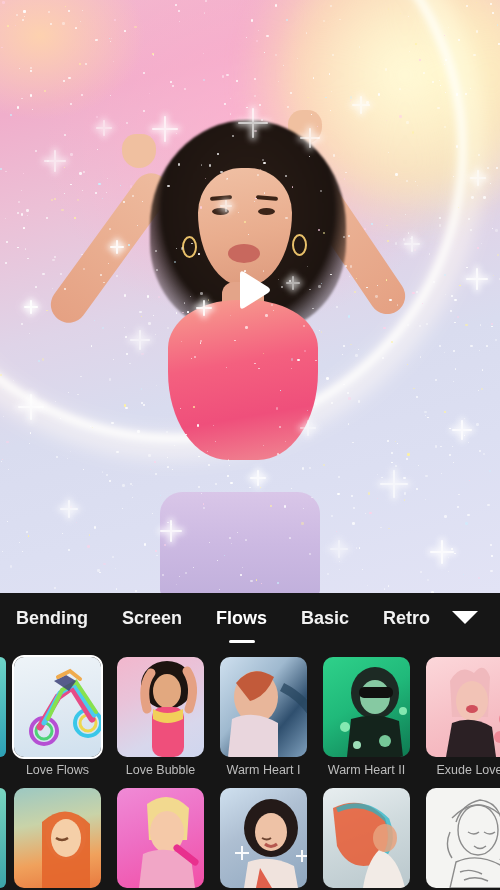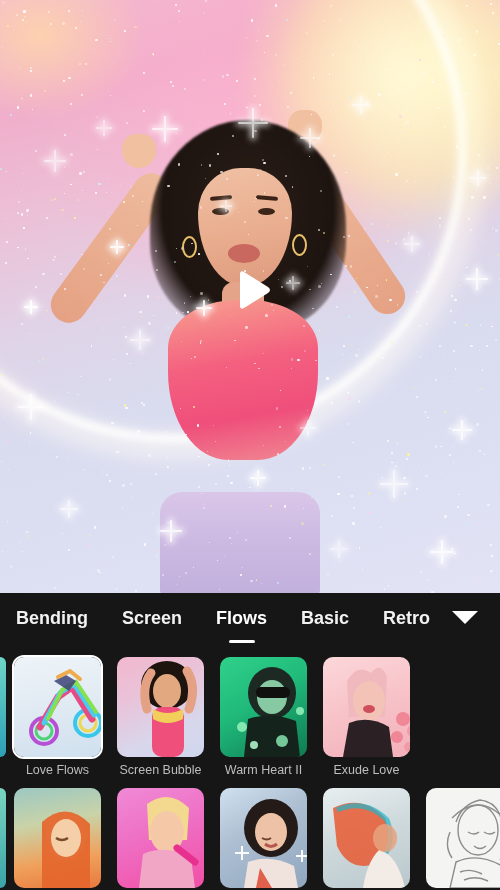--- a/index.html
+++ b/index.html
@@ -912,23 +912,37 @@
               <svg width="103" height="100" viewBox="0 0 103 100">
                 <ellipse cx="50" cy="28" rx="26" ry="24" fill="#1d1410"></ellipse>
                 <ellipse cx="50" cy="34" rx="14" ry="17" fill="#e2a87f"></ellipse>
                 <rect x="35" y="50" width="32" height="50" rx="10" fill="#ef4f7b"></rect>
                 <path d="M30 52 Q24 30 34 16" stroke="#e5a183" stroke-width="9" fill="none" stroke-linecap="round"></path>
                 <path d="M72 52 Q80 30 70 14" stroke="#e5a183" stroke-width="9" fill="none" stroke-linecap="round"></path>
                 <path d="M36 52 Q50 60 66 52 L66 62 Q50 70 36 62 Z" fill="#f2cf5a"></path>
               </svg>
             </div>
           </div>
-          <div class="caption">Screen Bubble</div>
-        </div>
-
+          <div class="caption">Love Bubble</div>
+        </div>
+
+        <div class="cell">
+          <div class="thumb">
+            <div class="tb" style="background:linear-gradient(130deg,#cfe0ef 0%,#9fb9cf 40%,#2f4f6e 70%,#7fa0bd 100%);"></div>
+            <div class="tb">
+              <svg width="103" height="100" viewBox="0 0 103 100">
+                <ellipse cx="36" cy="40" rx="22" ry="26" fill="#e8b69a"></ellipse>
+                <path d="M16 26 Q32 6 54 20 Q46 40 30 44 Z" fill="#c25a3a"></path>
+                <path d="M12 62 Q34 52 58 66 L58 100 L8 100 Z" fill="#e9d6dd"></path>
+                <path d="M62 30 Q86 42 98 66" stroke="#27455f" stroke-width="9" fill="none" opacity=".75"></path>
+              </svg>
+            </div>
+          </div>
+          <div class="caption">Warm Heart I</div>
+        </div>
 
         <div class="cell">
           <div class="thumb">
             <div class="tb" style="background:linear-gradient(150deg,#2fd18a 0%,#20b97a 45%,#0e7a52 100%);"></div>
             <div class="tb">
               <svg width="103" height="100" viewBox="0 0 103 100">
                 <ellipse cx="52" cy="36" rx="24" ry="26" fill="#1d2a24"></ellipse>
                 <ellipse cx="52" cy="40" rx="15" ry="17" fill="#86c9a2"></ellipse>
                 <rect x="36" y="30" width="34" height="11" rx="5" fill="#10110f"></rect>
                 <path d="M28 62 Q52 54 76 64 L80 100 L24 100 Z" fill="#14241c"></path>

